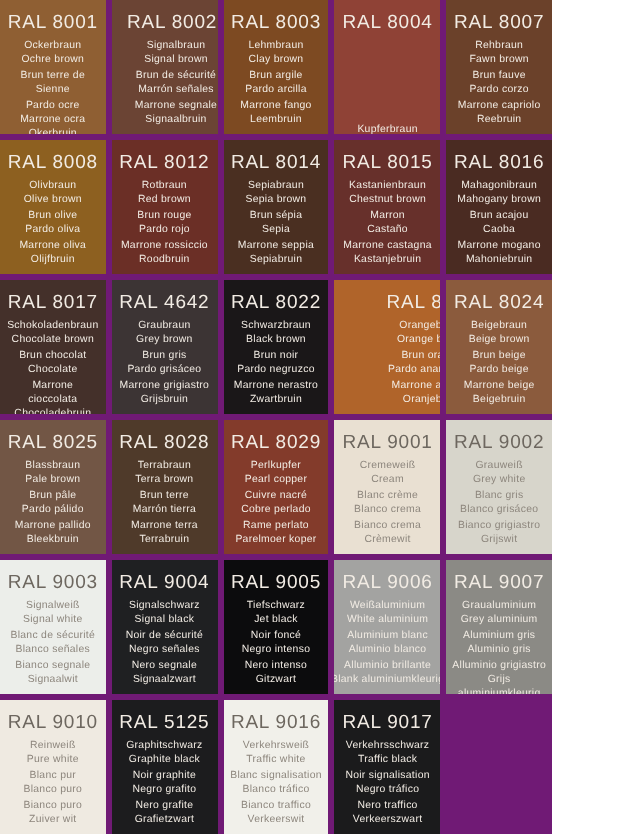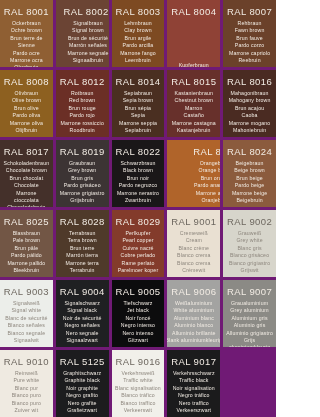--- a/index.html
+++ b/index.html
@@ -178,21 +178,21 @@
         <span>Schokoladenbraun</span>
         <span>Chocolate brown</span>
         <span>Brun chocolat</span>
         <span>Chocolate</span>
         <span>Marrone</span>
         <span>cioccolata</span>
         <span>Chocoladebruin</span>
       </div>
     </div>
     <div class="swatch light-text" style="background: rgb(60, 52, 52);">
-      <div class="code">RAL 8019</div>
+      <div class="code">RAL 4642</div>
       <div class="names">
         <span>Graubraun</span>
         <span>Grey brown</span>
         <span>Brun gris</span>
         <span>Pardo grisáceo</span>
         <span>Marrone grigiastro</span>
         <span>Grijsbruin</span>
       </div>
     </div>
     <div class="swatch light-text" style="background: rgb(26, 23, 24);">

